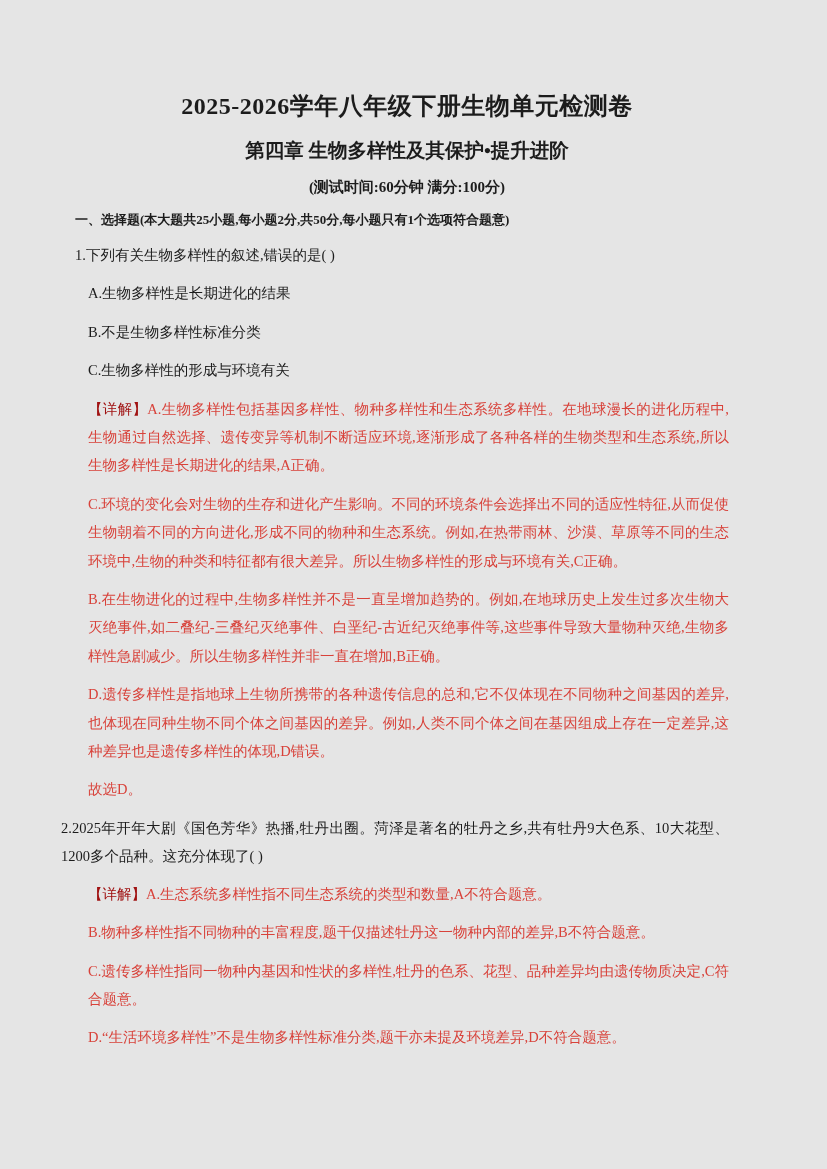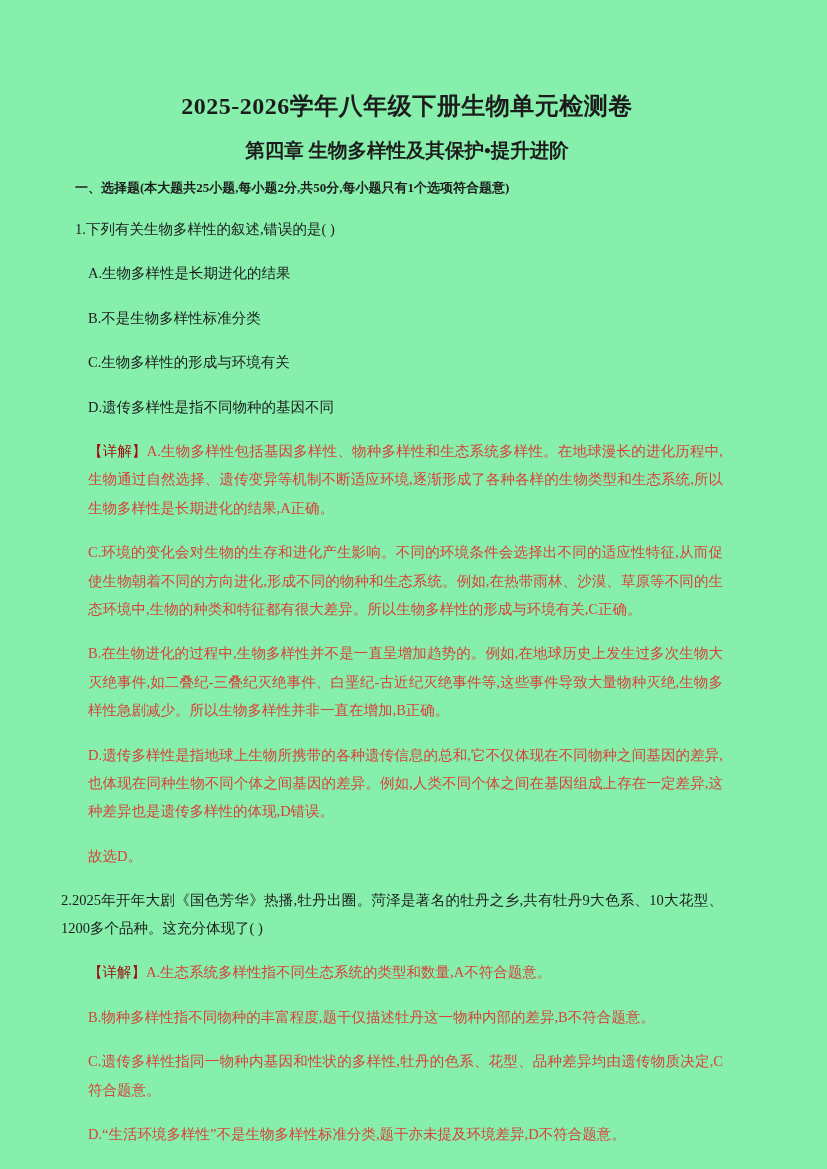--- a/index.html
+++ b/index.html
@@ -5,21 +5,21 @@
   html, body {
     margin: 0;
     padding: 0;
     background: #ffffff;
   }
   .page {
     position: relative;
     width: 827px;
     height: 1169px;
     box-sizing: border-box;
-    background: #86efac;
+    background: #e5e5e5;
     padding: 90px 88px 40px 75px;
     font-family: "Liberation Serif", "DejaVu Serif", serif;
     font-size: 14.5px;
     line-height: 28px;
     color: #1c1c1c;
     overflow: hidden;
   }
   .doc-title {
     font-size: 24px;
     font-weight: bold;
@@ -41,21 +41,21 @@
     text-align: center;
     line-height: 22px;
     margin: 0 0 10px 0;
   }
   .section-heading {
     font-size: 13px;
     font-weight: bold;
     line-height: 23px;
     margin: 0 0 5px 0;
   }
-  p { margin: 16px; }
+  p { margin: 10px; }
   .question > * { margin-left: 13px; }
   .question .stem { margin-left: 0; text-align: justify; }
   .question.q2 { margin-top: 4px; }
   .question.q2 .stem { margin-left: -14px; }
   .option { line-height: 28.5px; }
   .options-grid {
     display: grid;
     grid-template-columns: 233px 1fr;
     column-gap: 0;
   }
@@ -76,28 +76,28 @@
   }
   .detail .label-red { color: #a01212; }
 </style>
 </head>
 <body>
 
 <div class="page">
 
   <h1 class="doc-title">2025-2026学年八年级下册生物单元检测卷</h1>
   <h2 class="chapter-title">第四章 生物多样性及其保护•提升进阶</h2>
+  <div class="meta-line">(测试时间:60分钟  满分:100分)</div>
   <div class="section-heading">一、选择题(本大题共25小题,每小题2分,共50分,每小题只有1个选项符合题意)</div>
 
   <div class="question q1">
     <p class="stem">1.下列有关生物多样性的叙述,错误的是(       )</p>
     <p class="option">A.生物多样性是长期进化的结果</p>
     <p class="option">B.不是生物多样性标准分类</p>
     <p class="option">C.生物多样性的形成与环境有关</p>
-    <p class="option">D.遗传多样性是指不同物种的基因不同</p>
     <p class="detail">
       <span class="label-red">【详解】</span><span>A.生物多样性包括基因多样性、物种多样性和生态系统多样性。在地球漫长的进化历程中,生物通过自然选择、遗传变异等机制不断适应环境,逐渐形成了各种各样的生物类型和生态系统,所以生物多样性是长期进化的结果,A正确。</span>
     </p>
     <p class="detail">C.环境的变化会对生物的生存和进化产生影响。不同的环境条件会选择出不同的适应性特征,从而促使生物朝着不同的方向进化,形成不同的物种和生态系统。例如,在热带雨林、沙漠、草原等不同的生态环境中,生物的种类和特征都有很大差异。所以生物多样性的形成与环境有关,C正确。</p>
     <p class="detail">B.在生物进化的过程中,生物多样性并不是一直呈增加趋势的。例如,在地球历史上发生过多次生物大灭绝事件,如二叠纪-三叠纪灭绝事件、白垩纪-古近纪灭绝事件等,这些事件导致大量物种灭绝,生物多样性急剧减少。所以生物多样性并非一直在增加,B正确。</p>
     <p class="detail">D.遗传多样性是指地球上生物所携带的各种遗传信息的总和,它不仅体现在不同物种之间基因的差异,也体现在同种生物不同个体之间基因的差异。例如,人类不同个体之间在基因组成上存在一定差异,这种差异也是遗传多样性的体现,D错误。</p>
     <p class="detail">故选D。</p>
   </div>
 
   <div class="question q2">

